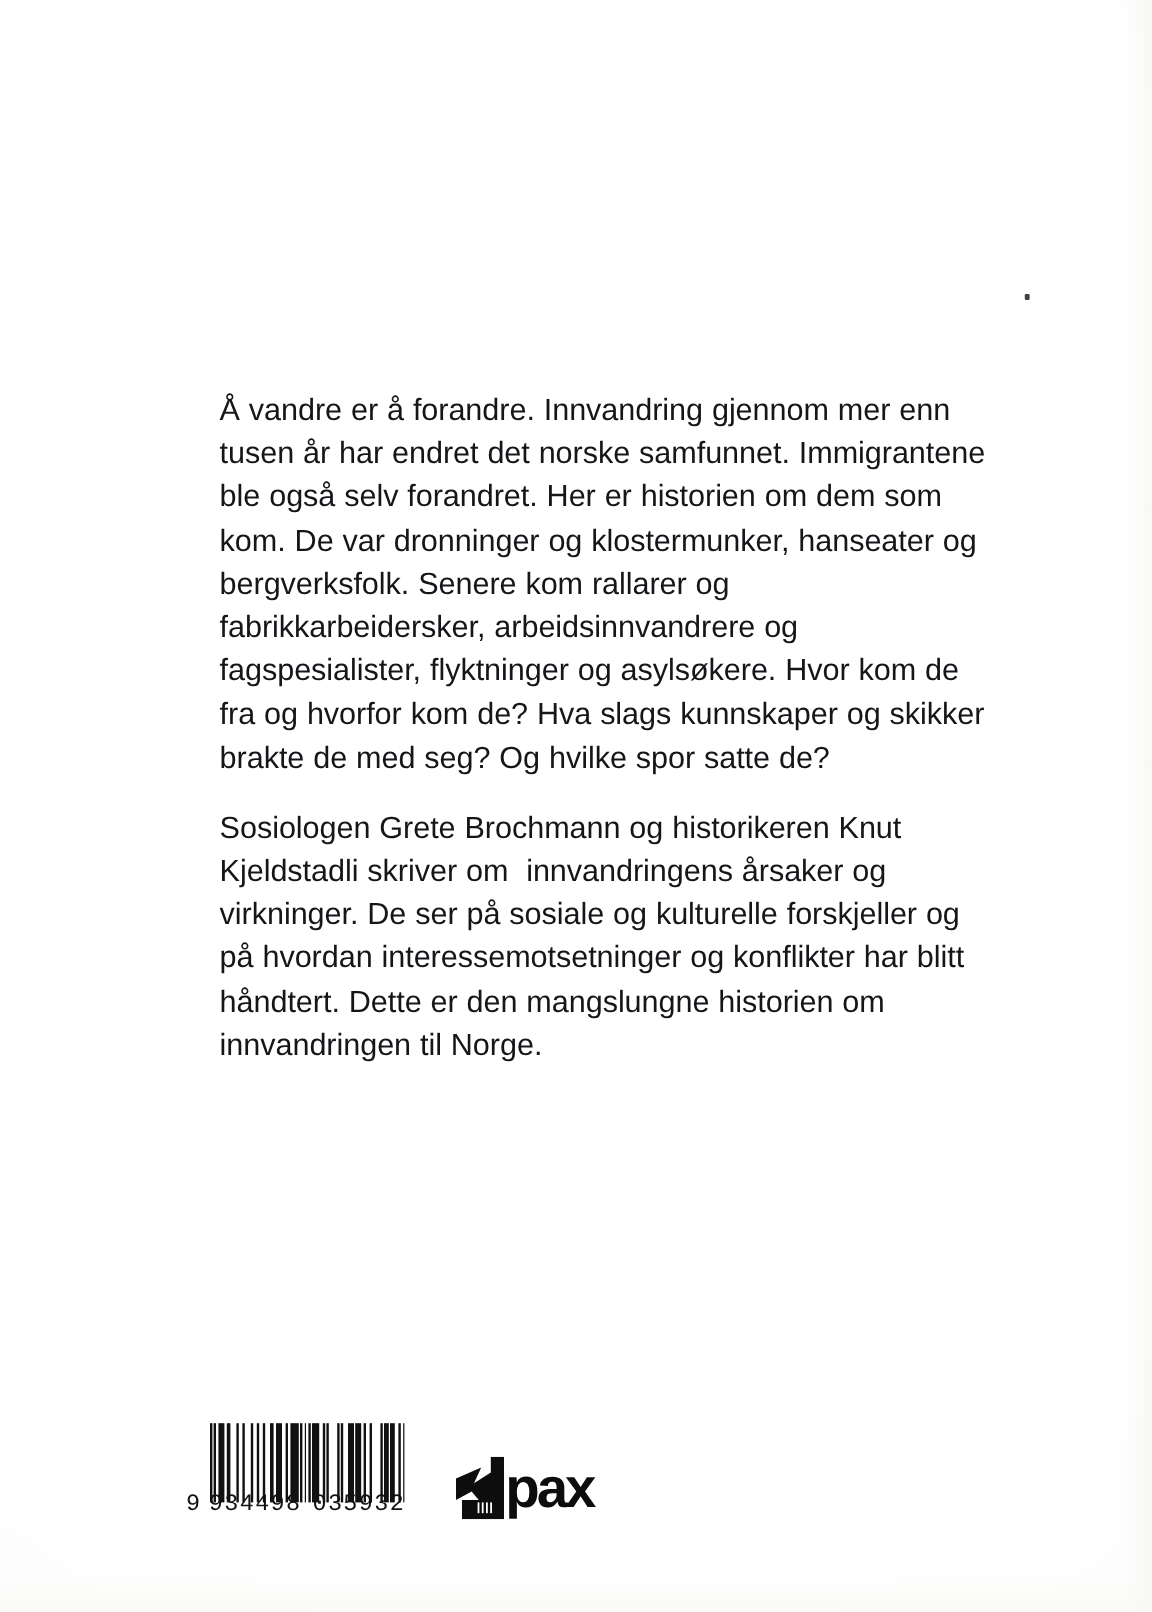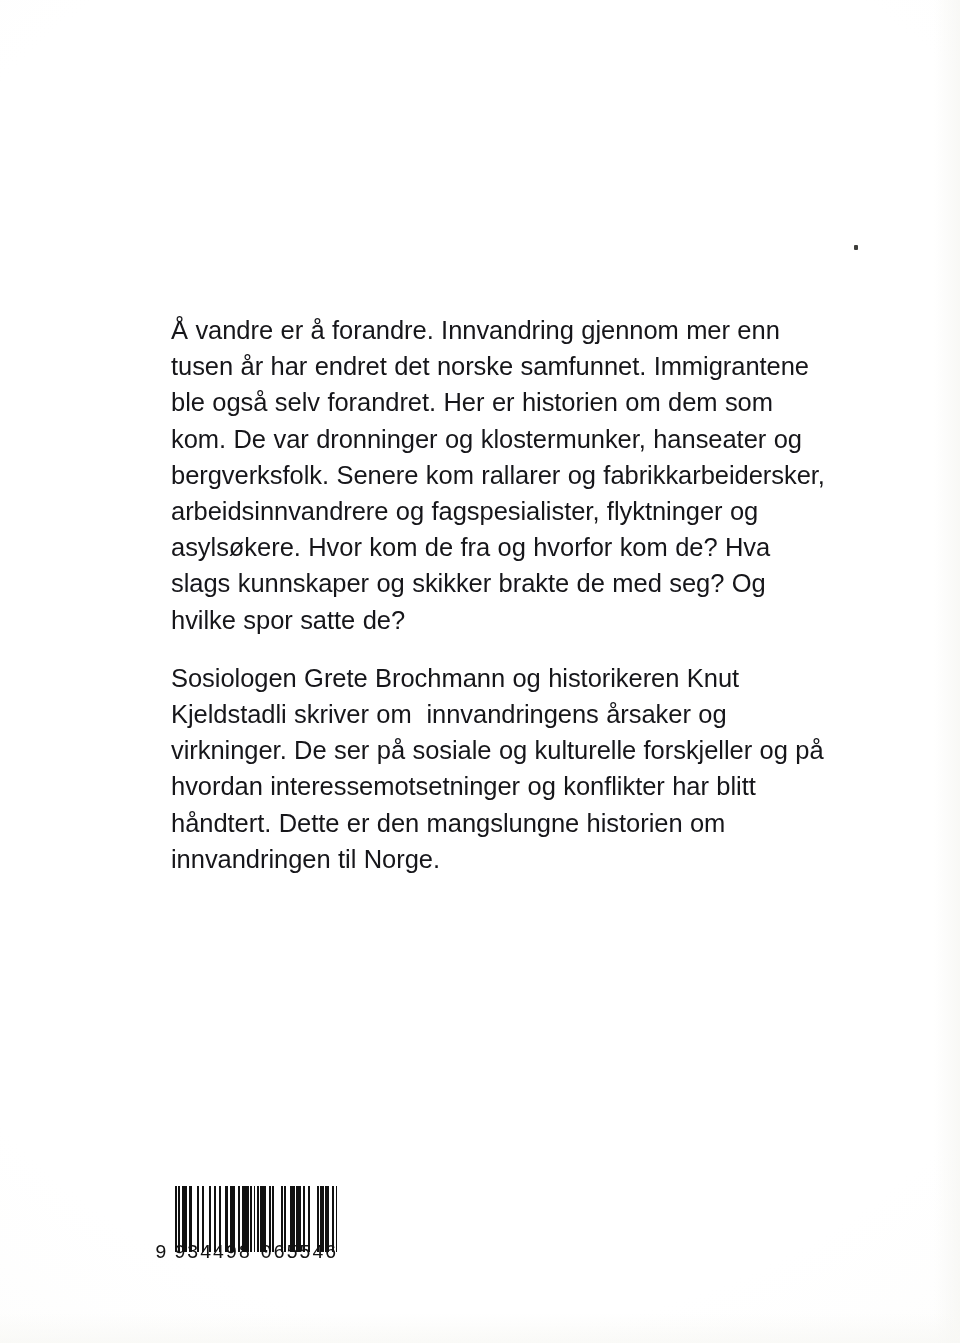--- a/index.html
+++ b/index.html
@@ -60,21 +60,21 @@
     width: 664px;
   }
 
   .para {
     font-family: "Liberation Sans", sans-serif;
     font-size: 25.5px;
     line-height: 36.2px;
     color: #16161a;
     letter-spacing: -0.05px;
     word-spacing: 0.4px;
-    margin: 0;
+    margin: 12px;
     white-space: pre-wrap;
     font-weight: 400;
   }
   .para + .para {
     margin-top: 22px;
   }
 
   
   .speck {
     position: absolute;
@@ -233,20 +233,38 @@
           <span class="gap" style="width: 1.71579px; background: transparent;"></span>
           <span class="bar" style="width: 3.43158px; background: rgb(17, 17, 17);"></span>
           <span class="gap" style="width: 3.43158px; background: transparent;"></span>
           <span class="bar" style="width: 1.71579px; background: rgb(17, 17, 17);"></span>
           <span class="gap" style="width: 1.71579px; background: transparent;"></span>
           <span class="bar" style="width: 1.71579px; background: rgb(17, 17, 17);"></span>
         </div>
       <div class="barcode-digits">
         <span class="d-lead">9</span>
         <span class="d-left">934498</span>
-        <span class="d-right">065546</span>
+        <span class="d-right">035932</span>
       </div>
     </div>
 
+    <div class="pax-logo">
+      <svg viewBox="0 0 240 104" width="120" height="52" aria-hidden="true">
+
+        <g fill="#0d0d0d">
+          <path d="M4,36 L46,18 L34,44 L62,26 L62,0 L84,0 L84,104 L14,104 L14,72 L42,72 L30,58 L4,72 Z"></path>
+        </g>
+
+        <g fill="#ffffff">
+          <rect x="40" y="76" width="3" height="18"></rect>
+          <rect x="47" y="76" width="3" height="18"></rect>
+          <rect x="54" y="76" width="3" height="18"></rect>
+          <rect x="61" y="76" width="3" height="18"></rect>
+        </g>
+
+        <text x="86" y="84" font-family="'Liberation Sans', sans-serif" font-size="94" font-weight="bold" fill="#0d0d0d" letter-spacing="-5">pax</text>
+      </svg>
+      <span class="sr-only">pax</span>
+    </div>
 
   </div>
 
 </div>
 
 </body></html>

